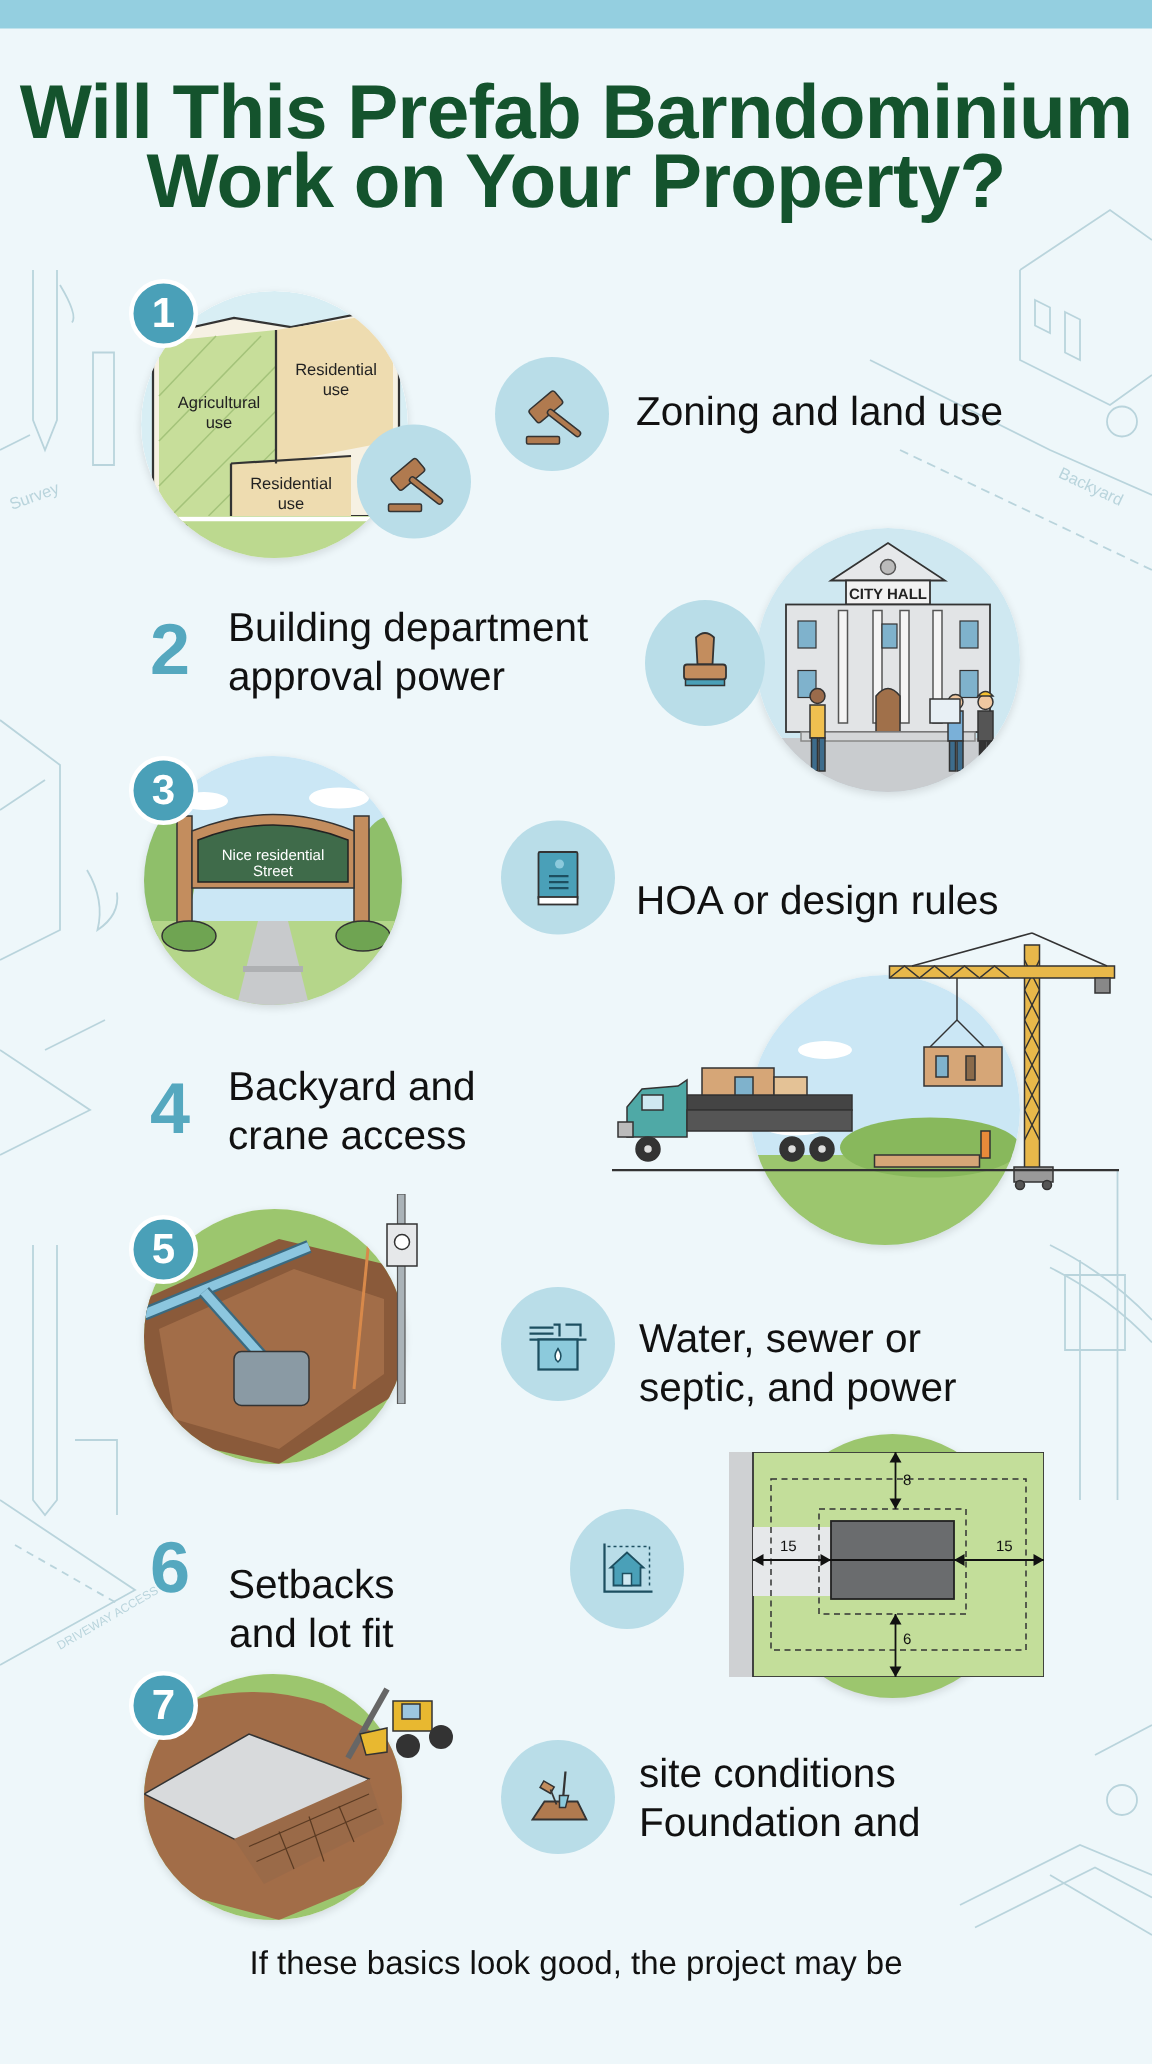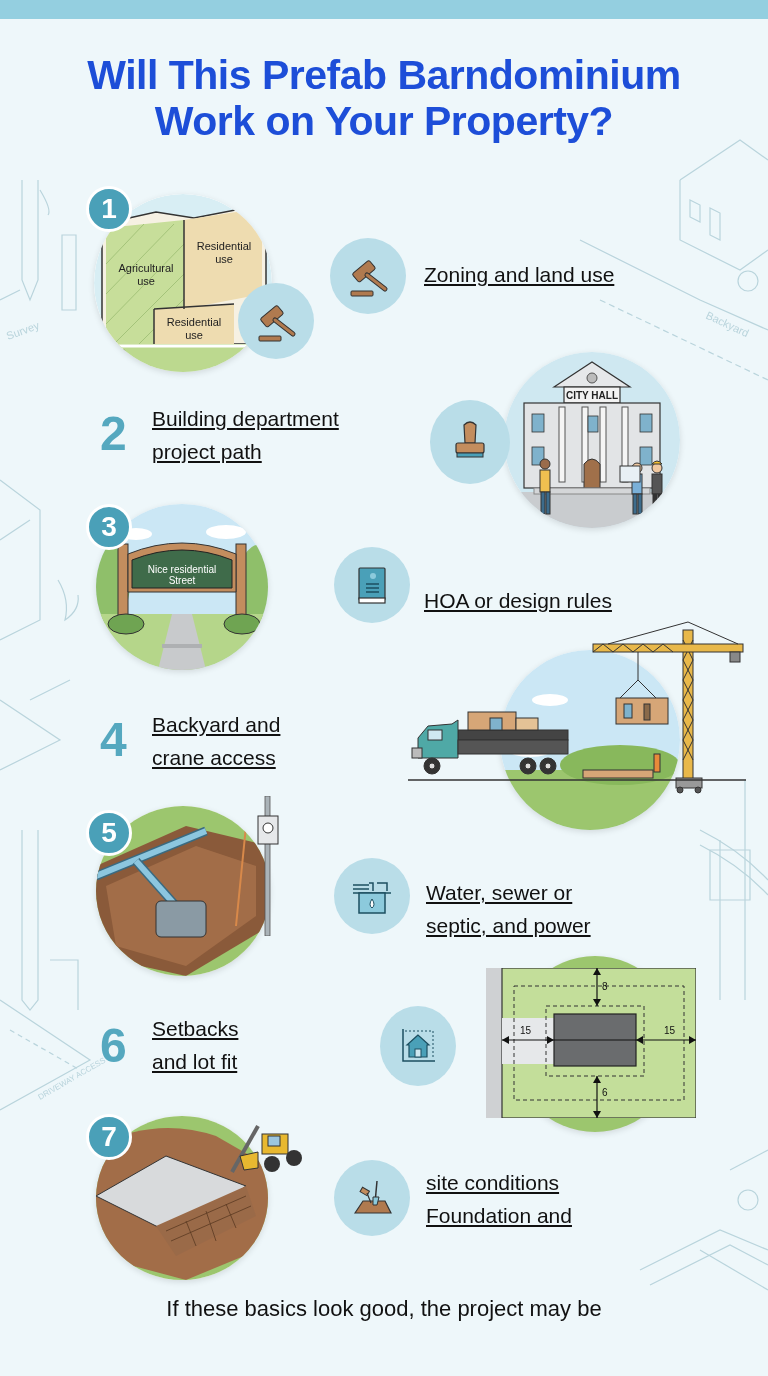--- a/index.html
+++ b/index.html
@@ -6,37 +6,37 @@
   body {
     width: 768px; height: 1376px; overflow: hidden; position: relative;
     background: #eef7fa;
     font-family: "Liberation Sans", "DejaVu Sans", sans-serif;
     color: #111;
   }
   .topbar { position: absolute; left: 0; top: 0; width: 768px; height: 19px; background: #94cfe0; }
   .bg-sketch { position: absolute; left: 0; top: 0; width: 768px; height: 1376px; pointer-events: none; }
   .title {
     position: absolute; left: 0; top: 52px; width: 768px; text-align: center;
-    font-weight: 700; font-size: 41px; line-height: 46px; letter-spacing: -0.5px; color: #1d4ed8;
+    font-weight: 700; font-size: 51px; line-height: 46px; letter-spacing: -0.5px; color: #14532d;
   }
   .title span { display: block; }
   .illus { position: absolute; border-radius: 50%; background: #fff; box-shadow: 0 2px 6px rgba(0,0,0,0.12); overflow: hidden; }
   .illus svg { width: 100%; height: 100%; display: block; }
   .badge {
     position: absolute; width: 46px; height: 46px; border-radius: 50%;
     background: #4aa0b8; color: #fff; font-weight: 700; font-size: 28px;
     display: flex; align-items: center; justify-content: center;
     border: 3px solid #fff; box-sizing: border-box; z-index: 3;
   }
   .icon-circle {
     position: absolute; width: 76px; height: 76px; border-radius: 50%;
     background: #b9dde8; display: flex; align-items: center; justify-content: center; z-index: 2;
   }
   .icon-circle svg { width: 50px; height: 50px; }
-  .label { position: absolute; font-size: 21px; line-height: 33px; color: #111; text-decoration: underline; }
+  .label { position: absolute; font-size: 27px; line-height: 33px; color: #111; }
   .label span { display: block; }
   .bignum { position: absolute; font-size: 48px; font-weight: 700; color: #55a8bf; line-height: 48px; }
   .footer {
     position: absolute; left: 0; top: 1295px; width: 768px; text-align: center;
     font-size: 22px; line-height: 28px; color: #111;
   }
   .footer span { display: block; }
 </style>
 </head>
 <body>
@@ -147,21 +147,21 @@
   </div>
   <div class="label" style="left:424px;top:258px;">
     <span>Zoning and land use</span>
   </div>
 </div>
 
 <div>
   <div class="bignum" style="left:100px;top:410px;">2</div>
   <div class="label" style="left:152px;top:402px;">
     <span>Building department</span>
-    <span>project path</span>
+    <span>approval power</span>
   </div>
   <div class="icon-circle" style="left:430px;top:400px;width:80px;height:84px;">
     <svg viewBox="0 0 50 50">
       <path d="M19 8 Q25 2 31 8 L30 26 L20 26 Z" fill="#c38d5e" stroke="#333" stroke-width="1.2"></path>
       <rect x="11" y="26" width="28" height="10" rx="2" fill="#c38d5e" stroke="#333" stroke-width="1.2"></rect>
       <rect x="12" y="36" width="26" height="4" fill="#4aa0b8" stroke="#333" stroke-width="1"></rect>
     </svg>
   </div>
   <div class="illus" style="left:504px;top:352px;width:176px;height:176px;">
     <svg viewBox="0 0 176 176">
@@ -335,21 +335,21 @@
     </svg>
   </div>
   <div class="label" style="left:426px;top:862px;margin-top:14px;">
     <span>Water, sewer or</span>
     <span>septic, and power</span>
   </div>
 </div>
 
 <div>
   <div class="bignum" style="left:100px;top:1022px;">6</div>
-  <div class="label" style="left:152px;top:1012px;">
+  <div class="label" style="left:152px;top:1040px;text-align:center;">
     <span>Setbacks</span>
     <span>and lot fit</span>
   </div>
   <div class="icon-circle" style="left:380px;top:1006px;width:76px;height:80px;">
     <svg viewBox="0 0 50 50">
       <path d="M10 8 L10 40 L42 40" stroke="#1d4f60" stroke-width="1.5" fill="none"></path>
       <path d="M12 10 L40 10 L40 38" stroke="#1d4f60" stroke-width="1" stroke-dasharray="2 2" fill="none"></path>
       <polygon points="25,14 14,24 16,24 16,36 34,36 34,24 36,24" fill="#4aa0b8" stroke="#1d4f60" stroke-width="1.2"></polygon>
       <rect x="22" y="28" width="6" height="8" fill="#cfe8f1" stroke="#1d4f60"></rect>
     </svg>

